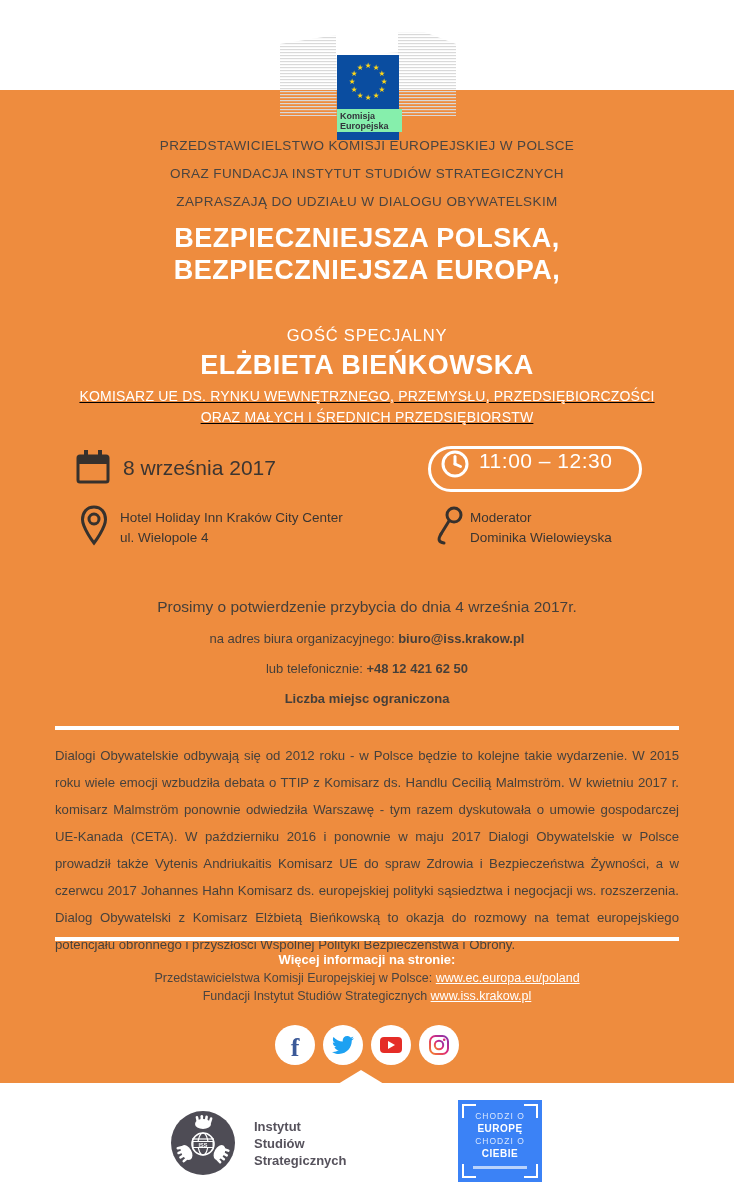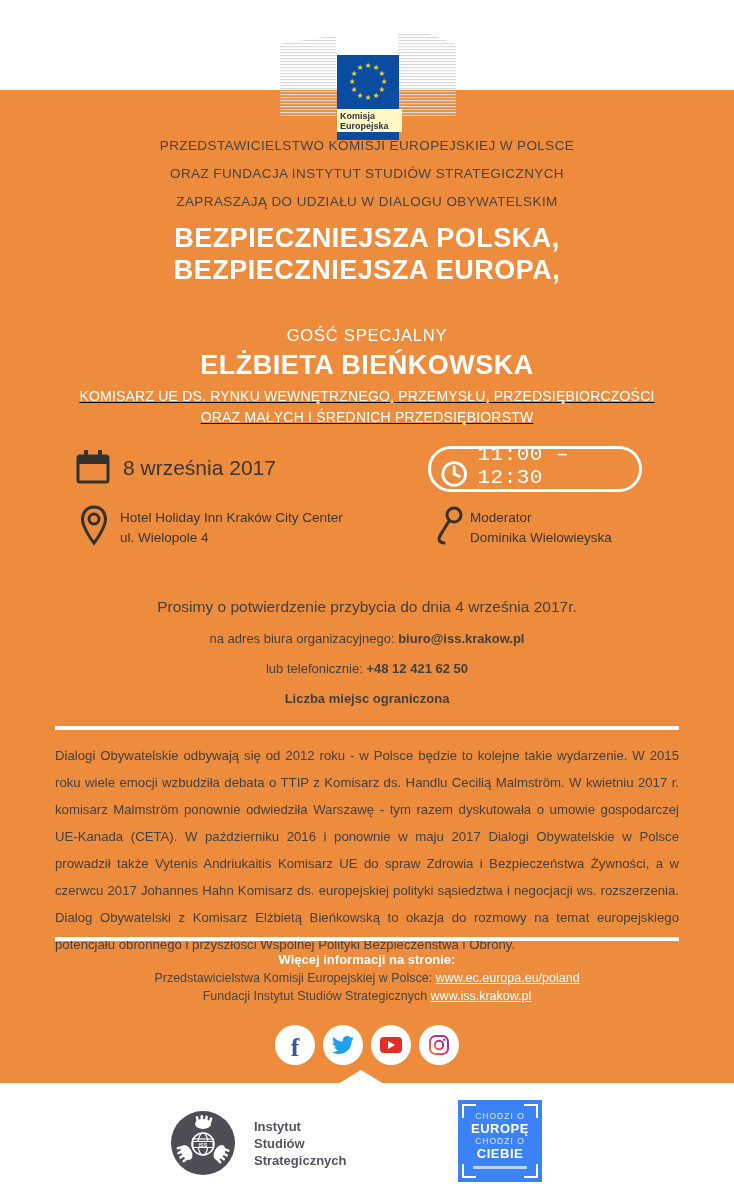--- a/index.html
+++ b/index.html
@@ -5,35 +5,35 @@
   html,body{margin:0;padding:0;background:#ffffff;}
   #page{position:relative;width:734px;height:1200px;background:#ffffff;overflow:hidden;
         font-family:"Liberation Sans",sans-serif;-webkit-font-smoothing:antialiased;}
   
   .top-band{position:absolute;left:0;top:0;width:734px;height:90px;background:#ffffff;}
   .orange{position:absolute;left:0;top:90px;width:734px;height:993px;background:#EE8C3E;}
   .ec-logo{position:absolute;left:272px;top:28px;width:190px;height:120px;z-index:5;}
   .ec-building{position:absolute;left:0;top:0;}
   .ec-flagbox{position:absolute;left:65px;top:27px;width:62px;}
   .ec-flag{width:62px;height:54px;background:#0a4da0;display:block;}
-  .ec-nameband{width:62px;background:#fef9c3;padding:2px 0 1px 3px;}
+  .ec-nameband{width:62px;background:#86efac;padding:2px 0 1px 3px;}
   .ec-nameband div{font-size:9px;font-weight:700;color:#33333b;line-height:10px;}
   .ec-bluestrip{width:62px;height:8px;background:#0a4da0;}
   
   .center{position:absolute;left:0;width:734px;text-align:center;}
   .intro div{font-size:13.5px;color:#4a4440;line-height:28px;letter-spacing:.4px;}
   .main-title div{font-size:27px;font-weight:700;color:#ffffff;line-height:32px;letter-spacing:.5px;}
   .guest-label{font-size:16.5px;color:#ffffff;letter-spacing:.8px;}
   .guest-name{font-size:27px;font-weight:700;color:#ffffff;letter-spacing:.5px;}
   .guest-role div{font-size:14px;color:#ffffff;line-height:21px;letter-spacing:.2px;}
   
   .detail-text{position:absolute;font-size:13.5px;color:#3b3531;line-height:20px;text-align:left;}
   .date-text{position:absolute;font-size:21px;color:#3b3531;text-align:left;}
   .time-pill{position:absolute;left:428px;top:446px;width:214px;height:46px;border:3.5px solid #ffffff;
-             border-radius:26px;box-sizing:border-box;display:flex;align-items:flex-end;padding-left:9px;font-family:Liberation Mono, monospace;}
+             border-radius:26px;box-sizing:border-box;display:flex;align-items:flex-start;padding-left:9px;}
   .time-text{font-size:21px;color:#ffffff;margin-left:9px;letter-spacing:.5px;}
   
   .rsvp div{color:#453f3a;}
   .rsvp .r1{font-size:15.5px;margin-bottom:15px;}
   .rsvp .r2{font-size:13px;margin-bottom:15px;}
   .rsvp b{font-weight:700;}
   .rule{position:absolute;left:55px;width:624px;height:4px;background:#ffffff;}
   .para{position:absolute;left:55px;top:742px;width:624px;font-size:13.2px;line-height:27px;
         color:#46413c;text-align:justify;}
   
@@ -51,21 +51,21 @@
          border-left:23px solid transparent;border-right:23px solid transparent;border-bottom:14px solid #ffffff;z-index:3;}
   .iss{position:absolute;left:170px;top:1110px;display:flex;align-items:center;gap:18px;}
   .iss-name div{font-size:13px;font-weight:700;color:#56525c;line-height:17px;text-align:left;}
   .badge{position:absolute;left:458px;top:1100px;width:84px;height:82px;background:#3b82f6;text-align:center;}
   .badge .ck{position:absolute;width:12px;height:12px;border:0 solid #ffffff;}
   .badge .tl{left:4px;top:4px;border-top-width:2.5px;border-left-width:2.5px;}
   .badge .tr{right:4px;top:4px;border-top-width:2.5px;border-right-width:2.5px;}
   .badge .bl{left:4px;bottom:4px;border-bottom-width:2.5px;border-left-width:2.5px;}
   .badge .br{right:4px;bottom:4px;border-bottom-width:2.5px;border-right-width:2.5px;}
   .badge .s{font-size:8.5px;letter-spacing:1px;color:rgba(255,255,255,.8);line-height:11px;}
-  .badge .b{font-size:13px;font-weight:800;color:#ffffff;line-height:14px;letter-spacing:.5px;}
+  .badge .b{font-size:10px;font-weight:800;color:#ffffff;line-height:14px;letter-spacing:.5px;}
   .badge .fine{width:54px;height:3px;background:rgba(255,255,255,.65);margin:5px auto 0;}
   .badge-inner{padding-top:11px;}
 </style>
 </head>
 <body>
 
 <div id="page">
 
   <div class="top-band"></div>
   <div class="orange"></div>

